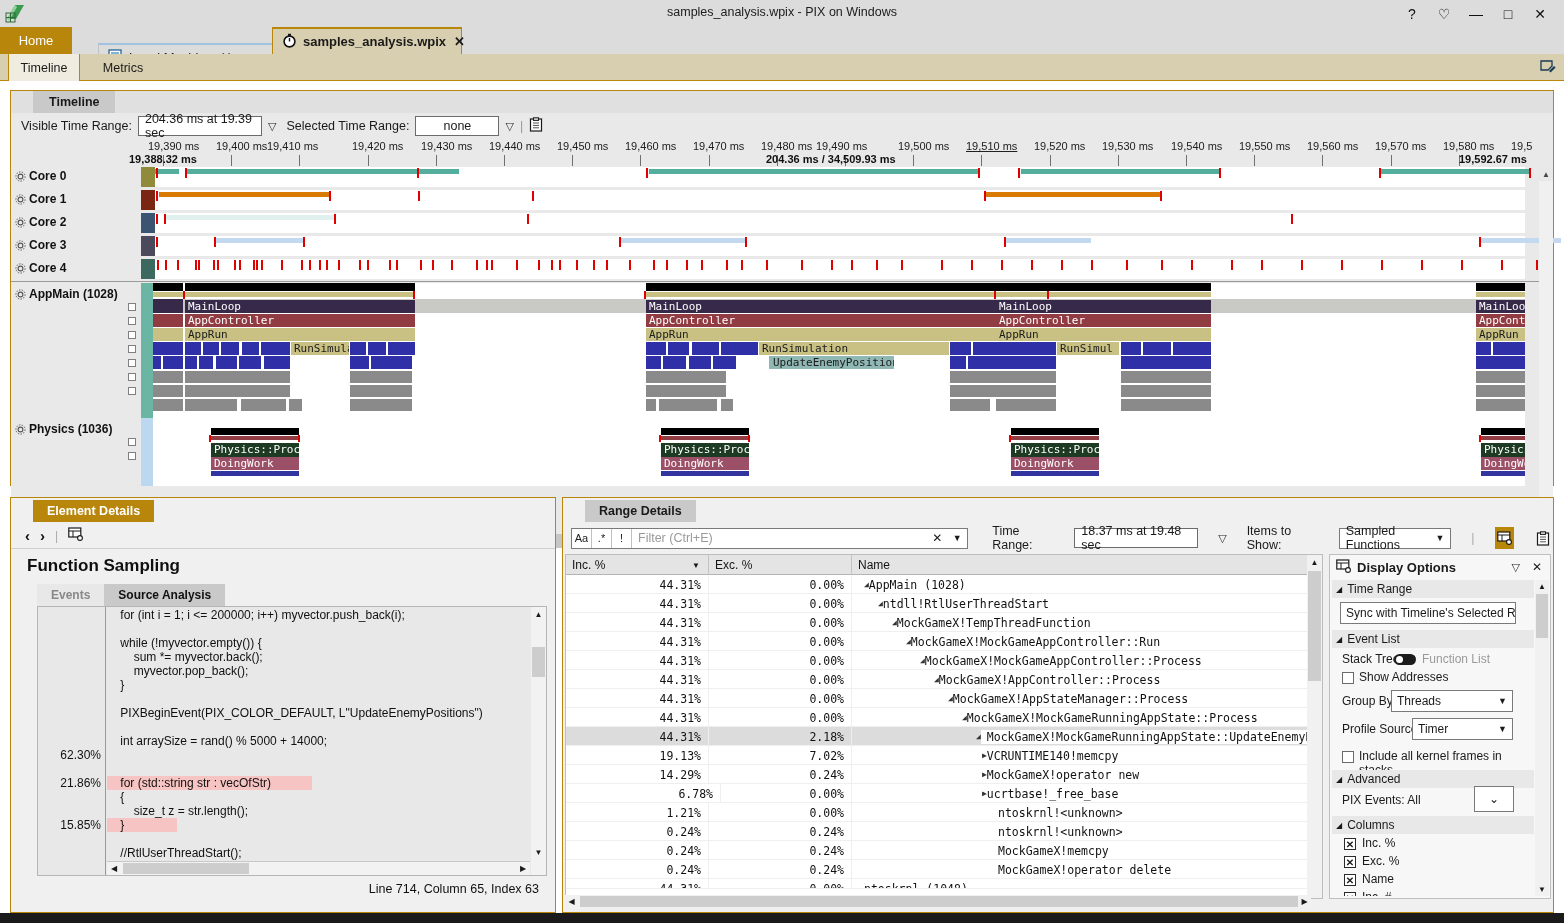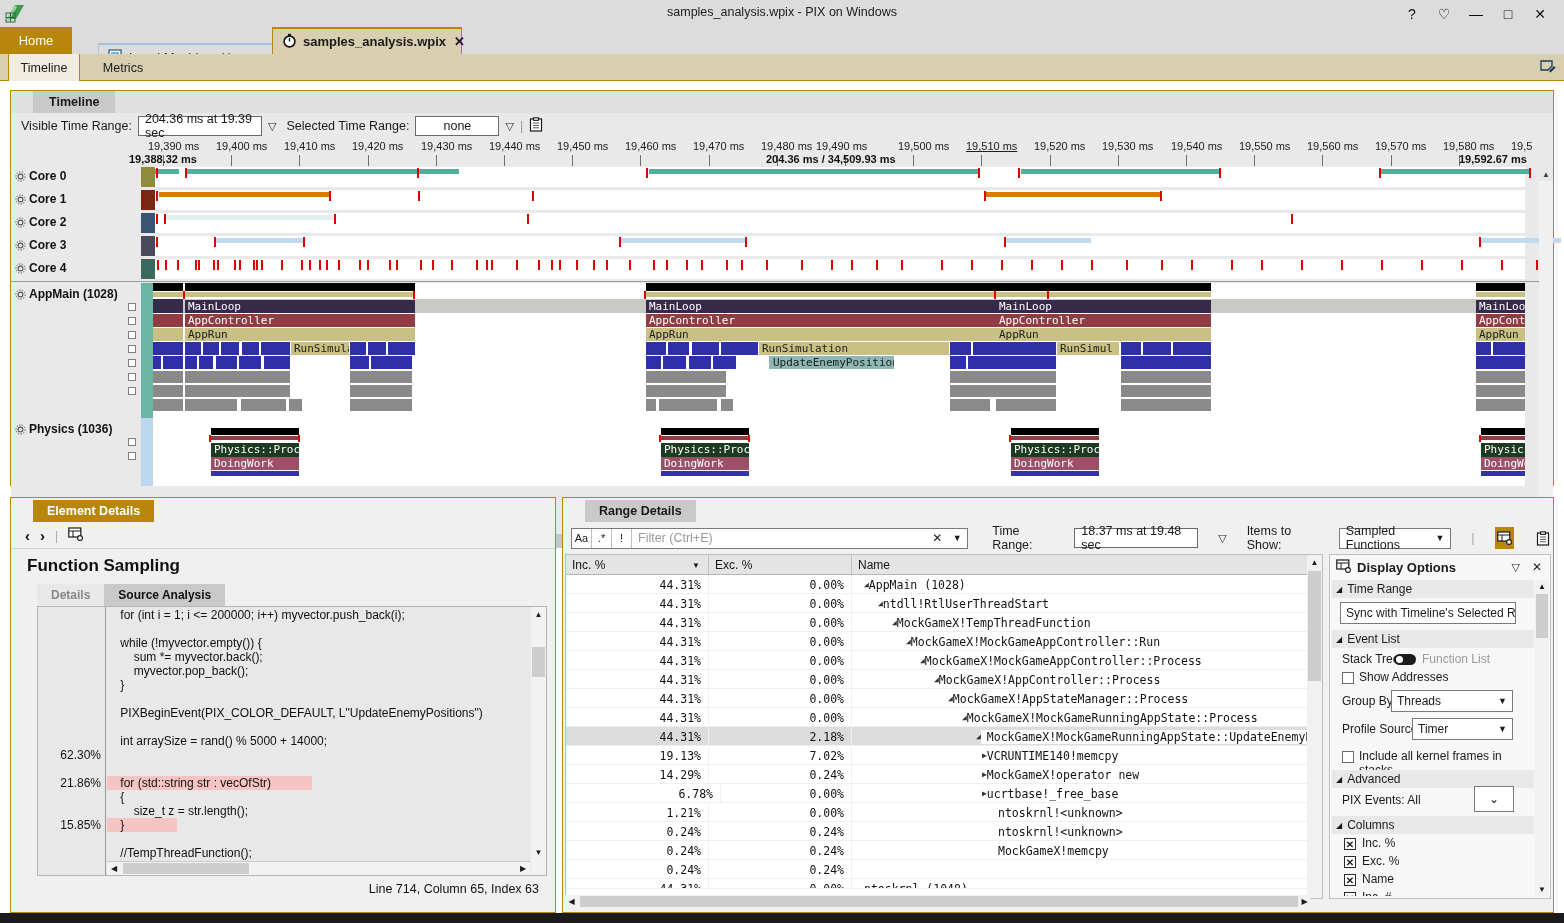--- a/index.html
+++ b/index.html
@@ -330,21 +330,21 @@
             <line x1="4" y1="6" x2="10" y2="6" stroke="#555" stroke-width="1"></line>
             <line x1="4" y1="8.4" x2="10" y2="8.4" stroke="#555" stroke-width="1"></line>
             <line x1="4" y1="10.8" x2="10" y2="10.8" stroke="#555" stroke-width="1"></line>
           </svg>
       </span>
     </div>
 
     <div class="tl-ruler">
       <div class="tick" style="left:137px;">19,390 ms</div>
       <div class="tick" style="left:205px;">19,400 ms</div>
-      <div class="tick" style="left:273px;">19,410 ms</div>
+      <div class="tick" style="left:256px;">19,410 ms</div>
       <div class="tick" style="left:341px;">19,420 ms</div>
       <div class="tick" style="left:410px;">19,430 ms</div>
       <div class="tick" style="left:478px;">19,440 ms</div>
       <div class="tick" style="left:546px;">19,450 ms</div>
       <div class="tick" style="left:614px;">19,460 ms</div>
       <div class="tick" style="left:682px;">19,470 ms</div>
       <div class="tick" style="left:750px;">19,480 ms</div>
       <div class="tick" style="left:805px;text-align:right;">19,490 ms</div>
       <div class="tick" style="left:887px;">19,500 ms</div>
       <div class="tick" style="left:955px;text-decoration:underline;">19,510 ms</div>
@@ -762,21 +762,21 @@
         <svg width="15" height="14" viewBox="0 0 15 14">
             <rect x="0.8" y="1" width="12" height="9" fill="#fff" stroke="#1a1a1a" stroke-width="1.2"></rect>
             <line x1="0.8" y1="4" x2="12.8" y2="4" stroke="#1a1a1a" stroke-width="1"></line>
             <line x1="5" y1="4" x2="5" y2="10" stroke="#1a1a1a" stroke-width="1"></line>
             <circle cx="12" cy="11" r="2.4" fill="#fff" stroke="#1a1a1a" stroke-width="1.1"></circle>
           </svg>
       </span>
     </div>
     <div class="ed-title">Function Sampling</div>
     <div class="ed-tabs">
-      <div class="ed-subtab off">Details</div>
+      <div class="ed-subtab off">Events</div>
       <div class="ed-subtab on">Source Analysis</div>
     </div>
 
     <div class="codewrap">
       <div class="gutter">
         <div class="gutpct" style="top:141px;">62.30%</div>
         <div class="gutpct" style="top:169px;">21.86%</div>
         <div class="gutpct" style="top:211px;">15.85%</div>
       </div>
       <div class="codearea">
@@ -789,21 +789,21 @@
         <div class="cline" style="top:85px;"></div>
         <div class="cline" style="top:99px;">    PIXBeginEvent(PIX_COLOR_DEFAULT, L"UpdateEnemyPositions")</div>
         <div class="cline" style="top:113px;"></div>
         <div class="cline" style="top:127px;">    int arraySize = rand() % 5000 + 14000;</div>
         <div class="cline" style="top:155px;"></div>
         <div class="cline hl-light" style="top:169px; width:205px;">    for (std::string str : vecOfStr)</div>
         <div class="cline" style="top:183px;">    {</div>
         <div class="cline" style="top:197px;">        size_t z = str.length();</div>
         <div class="cline hl-light" style="top:211px; width:70px;">    }</div>
         <div class="cline" style="top:225px;"></div>
-        <div class="cline" style="top:239px;">    //TempThreadFunction();</div>
+        <div class="cline" style="top:239px;">    //RtlUserThreadStart();</div>
       </div>
       <div class="code-vsb">
         <div style="position:absolute; top:0; left:0; width:15px; height:14px; display:flex; align-items:center; justify-content:center; font-size:8px;">▲</div>
         <div style="position:absolute; top:40px; left:1px; width:13px; height:30px; background:#cdcdcd;"></div>
         <div style="position:absolute; bottom:16px; left:0; width:15px; height:14px; display:flex; align-items:center; justify-content:center; font-size:8px;">▼</div>
       </div>
       <div class="code-hsb">
         <div style="position:absolute; left:0; top:0; width:14px; height:13px; display:flex; align-items:center; justify-content:center; font-size:8px;">◀</div>
         <div style="position:absolute; left:16px; top:1px; width:126px; height:11px; background:#cdcdcd;"></div>
         <div style="position:absolute; right:0; top:0; width:14px; height:13px; display:flex; align-items:center; justify-content:center; font-size:8px;">▶</div>
@@ -973,20 +973,21 @@
         <span class="gcell-name" style="padding-left:146px;">ntoskrnl!&lt;unknown&gt;</span>
       </div>
       <div class="grow" style="top:286px;">
         <span class="gcell-num" style="left:0; width:143px;">0.24%</span>
         <span class="gcell-num" style="left:143px; width:143px;">0.24%</span>
         <span class="gcell-name" style="padding-left:146px;">MockGameX!memcpy</span>
       </div>
       <div class="grow" style="top:305px;">
         <span class="gcell-num" style="left:0; width:143px;">0.24%</span>
         <span class="gcell-num" style="left:143px; width:143px;">0.24%</span>
+        <span class="gcell-name" style="padding-left:146px;">MockGameX!operator delete</span>
       </div>
       <div class="grow" style="top:324px; overflow:hidden; height:10px;">
         <span class="gcell-num" style="left:0; width:143px;">44.31%</span>
         <span class="gcell-num" style="left:143px; width:143px;">0.00%</span>
         <span class="gcell-name" style="padding-left:12px;">ntoskrnl (1048)</span>
       </div>
 
       <div class="grid-vsb">
         <div style="position:absolute; top:0; left:0; width:15px; height:14px; display:flex; align-items:center; justify-content:center; font-size:8px;">▲</div>
         <div style="position:absolute; top:16px; left:1px; width:13px; height:110px; background:#cdcdcd;"></div>

